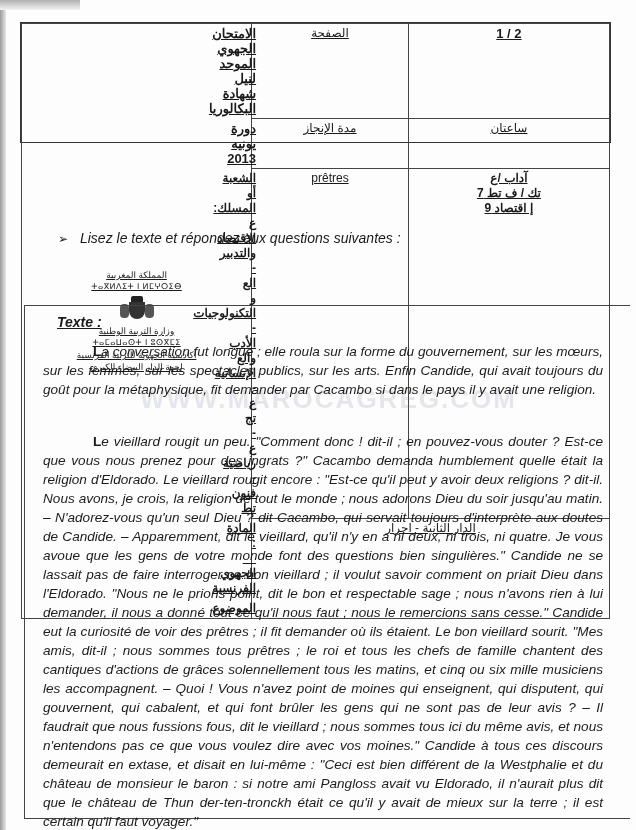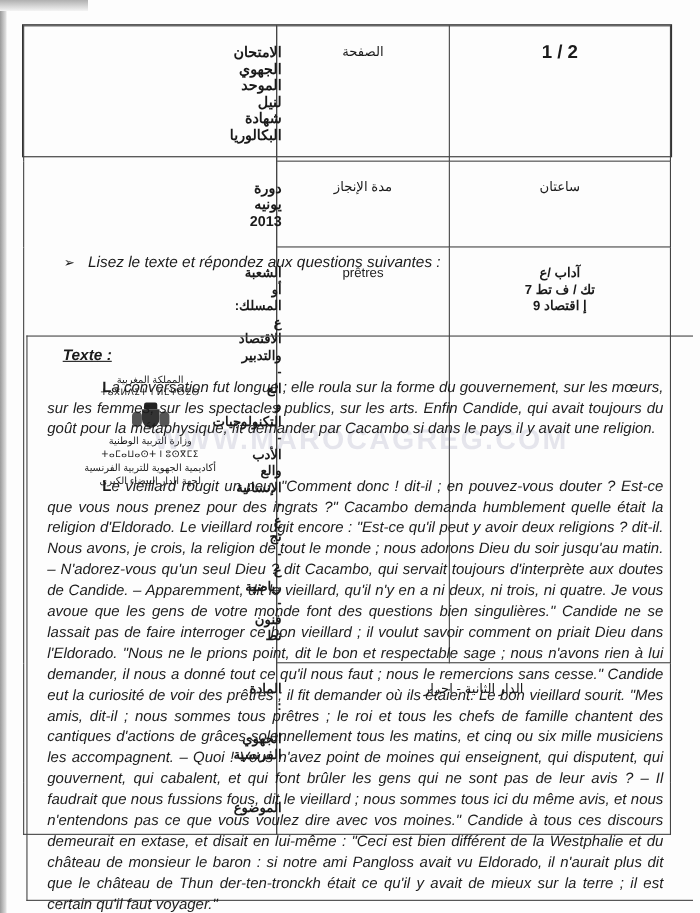--- a/index.html
+++ b/index.html
@@ -10,21 +10,21 @@
   .edge-left { position: absolute; left: 0; top: 0; width: 6px; height: 830px;
     background: linear-gradient(to right, #9a9a9a, #e8e8e8); }
   .edge-top { position: absolute; left: 0; top: 0; width: 80px; height: 10px;
     background: linear-gradient(to bottom, #b0b0b0, #f4f4f4); }
 
   
   .hdr { position: absolute; left: 20px; top: 22px; width: 591px; height: 121px;
     border: 1.5px solid #333; box-sizing: border-box; }
   .hdr table { border-collapse: collapse; width: 100%; height: 100%; table-layout: fixed; }
   .hdr td { border: 1px solid #444; font-size: 12px; text-align: center; vertical-align: top;
-    padding: 16px 4px; direction: rtl; line-height: 15px; }
+    padding: 2px 4px; direction: rtl; line-height: 15px; text-decoration: underline; }
   .bold { font-weight: bold; }
   .logo-cell { width: 135px; vertical-align: middle !important; font-size: 9px !important; line-height: 12px !important; }
   .tifinagh { font-size: 8px; letter-spacing: 0.5px; direction: ltr; }
   .emblem { width: 36px; height: 26px; margin: 3px auto; position: relative; }
   .emblem .crown { position: absolute; left: 12px; top: 0; width: 12px; height: 6px; background: #222; border-radius: 2px 2px 0 0; }
   .emblem .shield { position: absolute; left: 10px; top: 6px; width: 16px; height: 17px; background: #333; border-radius: 0 0 8px 8px; }
   .emblem .lion-l, .emblem .lion-r { position: absolute; top: 8px; width: 9px; height: 14px; background: #555; border-radius: 4px; }
   .emblem .lion-l { left: 1px; } .emblem .lion-r { right: 1px; }
 
   .instr { position: absolute; left: 58px; top: 230px; font-size: 14px; font-weight: normal; font-style: italic; }
@@ -66,21 +66,21 @@
               <div class="shield"></div>
               <div class="lion-r"></div>
         </div>
         <div>وزارة التربية الوطنية</div>
         <div class="tifinagh">ⵜⴰⵎⴰⵡⴰⵙⵜ ⵏ ⵓⵙⴳⵎⵉ</div>
         <div>أكاديمية الجهوية للتربية الفرنسية</div>
         <div>لجهة الدار البيضاء الكبرى</div>
       </td>
       <td class="bold" style="font-size:13px">الامتحان الجهوي الموحد لنيل شهادة البكالوريا</td>
       <td>الصفحة</td>
-      <td class="bold" style="direction:ltr;font-size:17px">1 / 2</td>
+      <td class="bold" style="direction:ltr;font-size:13px">1 / 2</td>
     </tr>
     <tr style="height:17px">
       <td class="bold" style="font-size:13px">دورة يونيه 2013</td>
       <td>مدة الإنجاز</td>
       <td>ساعتان</td>
     </tr>
     <tr style="height:50px">
       <td style="text-align:right">
         <div class="bold">الشعبة أو المسلك: ع الاقتصاد والتدبير - الع و التكنولوجيات -</div>
         <div class="bold">الأدب والع الإنسانية - ع تج - ع رياضية - فنون تط</div>

